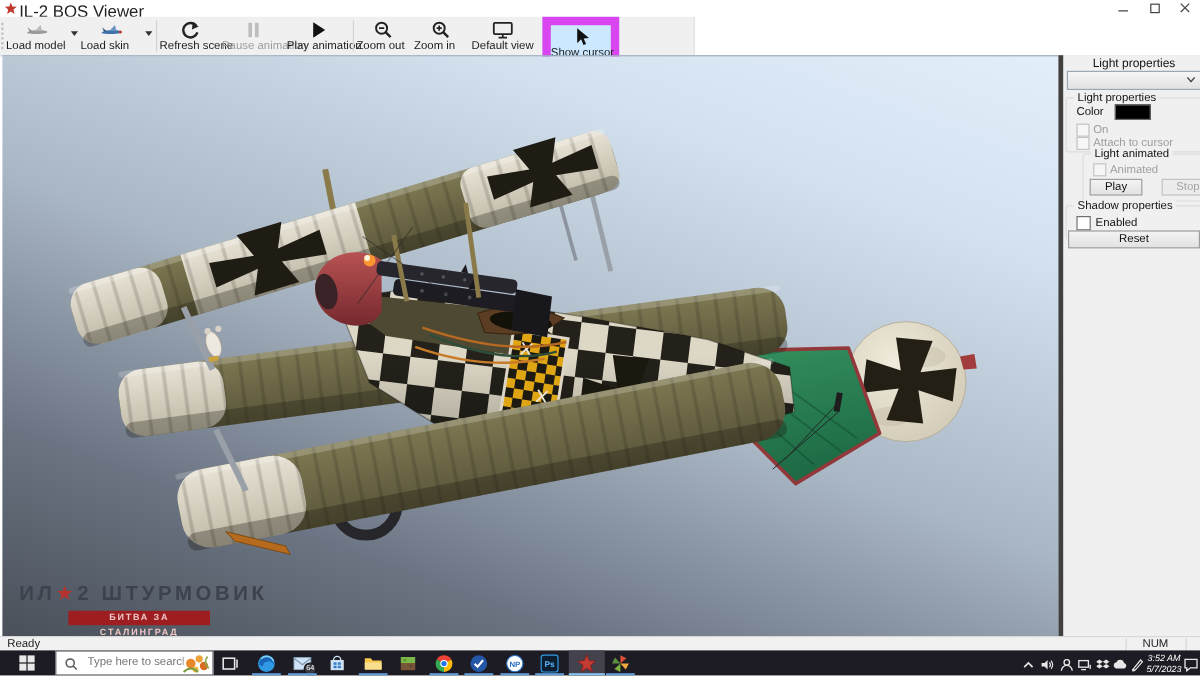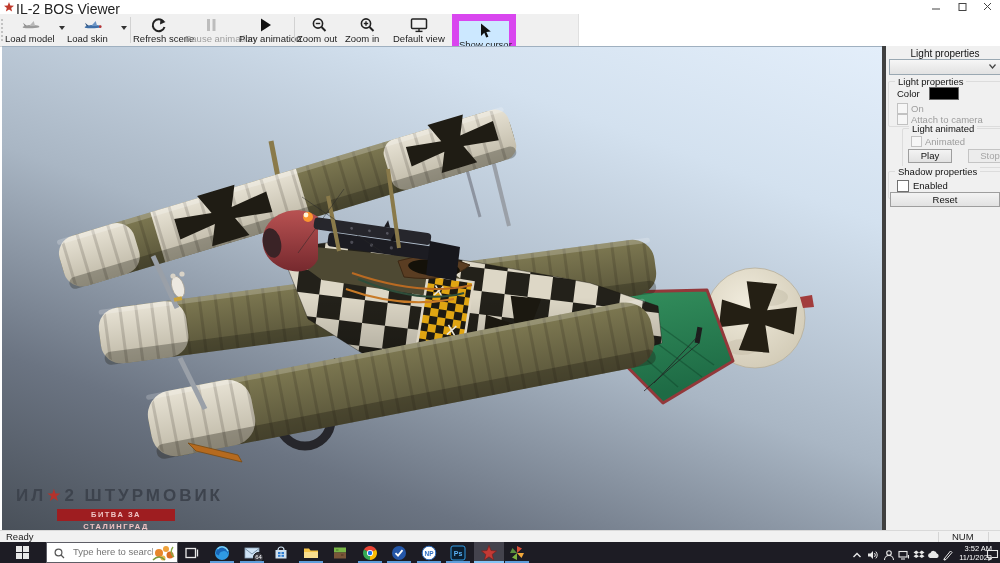--- a/index.html
+++ b/index.html
@@ -51,21 +51,21 @@
   .st-sep{top:1px;width:1px;height:10px;background:#d5d5d5;}
   
   .taskbar{left:0;top:542px;width:1000px;height:21px;background:#1d1c24;}
   .searchbox{left:46px;top:0px;width:132px;height:21px;background:#fff;border:1px solid #5e5e66;box-sizing:border-box;}
   .searchbox input{position:absolute;left:24px;top:2px;width:80px;border:none;outline:none;font-size:9.5px;color:#333;
     font-family:"Liberation Sans",sans-serif;background:transparent;}
   .tkicon{top:2.5px;width:16px;height:16px;}
   .runline{top:19px;height:2px;background:#5f9edb;}
   .activebg{left:474px;top:0;width:30px;height:21px;background:#44434d;}
   .tray{top:5px;width:12px;height:12px;}
-  .clock{top:1.5px;width:44px;color:#fff;font-size:7.5px;line-height:9px;text-align:right;}
+  .clock{top:1.5px;width:44px;color:#fff;font-size:7.5px;line-height:9px;text-align:center;font-style:italic;}
   .badge{position:absolute;right:-4px;bottom:-2px;width:9px;height:9px;border-radius:50%;background:#3a3a42;
     color:#fff;font-size:6px;line-height:9px;text-align:center;border:1px solid #151519;}
 </style>
 </head>
 <body>
 
 <div class="screen">
 
   <div class="abs titlebar">
     <svg class="abs" style="left:4px;top:2px" width="10" height="10" viewBox="0 0 10 10">
@@ -354,21 +354,21 @@
     <div class="abs groupbox" style="left:2px;top:35px;width:112px;height:44px">
       <span class="gb-label">Light properties</span>
       <span class="abs plabel" style="left:8px;top:6px">Color</span>
       <div class="abs swatch" style="left:40px;top:5px;width:28px;height:11px"></div>
       <div class="abs cbrow dis" style="left:8px;top:21px">
         <span class="cb"></span>
         <span class="cbtext">On</span>
       </div>
       <div class="abs cbrow dis" style="left:8px;top:32px">
         <span class="cb"></span>
-        <span class="cbtext">Attach to camera</span>
+        <span class="cbtext">Attach to cursor</span>
       </div>
     </div>
 
     <div class="abs groupbox" style="left:16px;top:82px;width:112px;height:38px">
       <span class="gb-label">Light animated</span>
       <div class="abs cbrow dis" style="left:8px;top:7px">
         <span class="cb"></span>
         <span class="cbtext">Animated</span>
       </div>
       <div class="abs winbtn" style="left:5px;top:20px;width:42px;height:12px;line-height:12px">Play</div>
@@ -561,21 +561,21 @@
     </div>
     <div class="abs tray" style="left:942px">
       <svg width="12" height="12" viewBox="0 0 12 12">
         <path d="M2 10 L8.5 2 L10 3.5 L4 10.5 Z" fill="none" stroke="#e8e8e8" stroke-width="1"></path>
         <path d="M2 10 L2 11 L3.5 10.8" stroke="#e8e8e8" stroke-width="1" fill="none"></path>
       </svg>
     </div>
 
     <div class="abs clock" style="left:948px">
       <div>3:52 AM</div>
-      <div>11/1/2023</div>
+      <div>5/7/2023</div>
     </div>
 
     <div class="abs tray" style="left:986px">
       <svg width="13" height="12" viewBox="0 0 13 12">
         <path d="M1.5 1.5 L11.5 1.5 L11.5 8.5 L6 8.5 L3 11 L3 8.5 L1.5 8.5 Z" fill="none" stroke="#e8e8e8" stroke-width="1.1"></path>
       </svg>
     </div>
   </div>
 
 </div>

